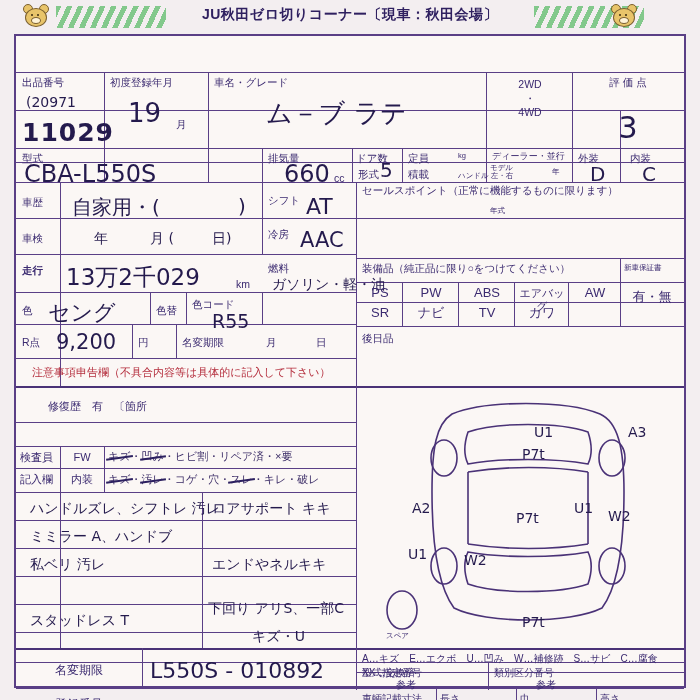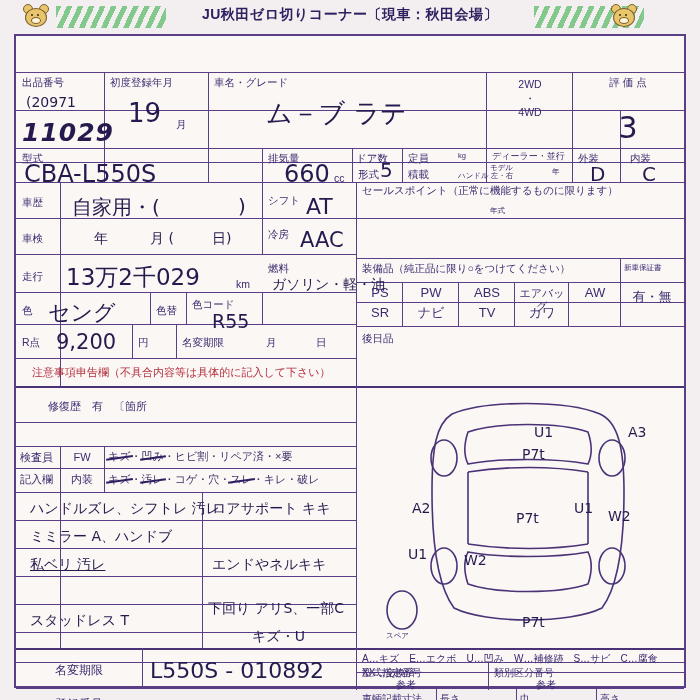--- a/index.html
+++ b/index.html
@@ -69,21 +69,21 @@
   .lbl{
     font-size:10.5px;color:#3b2a70;line-height:1.15;
   }
   .lbl.sm{font-size:9px;}
   .lbl.xs{font-size:7.5px;}
   .hand{
     font-family:"DejaVu Sans", sans-serif;
     color:#241a4d;
     font-size:17px;
   }
-  .hand.big{font-size:25px;font-weight:bold;letter-spacing:1px;font-style:italic;}
+  .hand.big{font-size:25px;font-weight:bold;letter-spacing:1px;}
   .hand.sm{font-size:14px;}
   .center{text-align:center;}
   .strike{position:relative;display:inline-block;}
   .strike:after{
     content:"";position:absolute;left:-2px;right:-2px;top:52%;height:1.6px;
     background:#2c2060;transform:rotate(-8deg);
   }
   .redmark{color:#b5303f;}
 
   
@@ -235,21 +235,21 @@
     <div class="cell lbl" style="left:346px;top:148px;">セールスポイント（正常に機能するものに限ります）</div>
 
     <div class="cell lbl" style="left:6px;top:196px;">車検</div>
     <div class="cell hand sm" style="left:78px;top:194px;">年</div>
     <div class="cell hand sm" style="left:134px;top:194px;">月 (</div>
     <div class="cell hand sm" style="left:196px;top:194px;">日)</div>
 
     <div class="cell lbl" style="left:252px;top:192px;">冷房</div>
     <div class="cell hand" style="left:284px;top:192px;font-size:21px;">AAC</div>
 
-    <div class="cell lbl" style="left:6px;top:234px;">走行</div>
+    <div class="cell lbl" style="left:6px;top:228px;font-weight:bold;">走行</div>
     <div class="cell hand" style="left:50px;top:226px;font-size:23px;">13万2千029</div>
     <div class="cell lbl" style="left:220px;top:242px;">km</div>
 
     <div class="cell lbl" style="left:252px;top:226px;">燃料</div>
     <div class="cell hand sm" style="left:256px;top:240px;">ガソリン・軽・油</div>
 
     <div class="cell lbl" style="left:6px;top:268px;">色</div>
     <div class="cell hand" style="left:32px;top:262px;font-size:22px;">セング</div>
     <div class="cell lbl" style="left:140px;top:268px;">色替</div>
     <div class="cell lbl" style="left:176px;top:262px;">色コード</div>
@@ -289,21 +289,21 @@
 
     <div class="cell" style="left:92px;top:413px;width:244px;font-size:11px;">
       <span class="strike">キズ</span>・<span class="strike">凹み</span>・<span>ヒビ割</span>・<span>リペア済</span>・<span>×要</span>
     </div>
     <div class="cell" style="left:92px;top:436px;width:244px;font-size:11px;">
       <span class="strike">キズ</span>・<span class="strike">汚レ</span>・<span>コゲ</span>・<span>穴</span>・<span class="strike">スレ</span>・<span>キレ</span>・<span>破レ</span>
     </div>
 
     <div class="cell hand sm" style="left:14px;top:464px;">ハンドルズレ、シフトレ 汚レ</div>
     <div class="cell hand sm" style="left:14px;top:492px;">ミミラー A、ハンドブ</div>
-    <div class="cell hand sm" style="left:14px;top:520px;text-decoration:underline;">私ベリ 汚レ</div>
+    <div class="cell hand sm" style="left:14px;top:520px;">私ベリ 汚レ</div>
     <div class="cell hand sm" style="left:14px;top:576px;">スタッドレス T</div>
 
     <div class="cell hand sm" style="left:196px;top:464px;">ロアサポート キキ</div>
     <div class="cell hand sm" style="left:196px;top:520px;">エンドやネルキキ</div>
     <div class="cell hand sm" style="left:192px;top:564px;">下回り アリS、一部C</div>
     <div class="cell hand sm" style="left:236px;top:592px;">キズ・U</div>
 
     <div class="cell lbl center" style="left:6px;top:628px;width:114px;font-size:12px;">名変期限</div>
     <div class="cell hand" style="left:134px;top:622px;font-size:22px;">L550S - 010892</div>
     <div class="cell lbl center" style="left:6px;top:662px;width:114px;font-size:12px;">登録番号</div>

